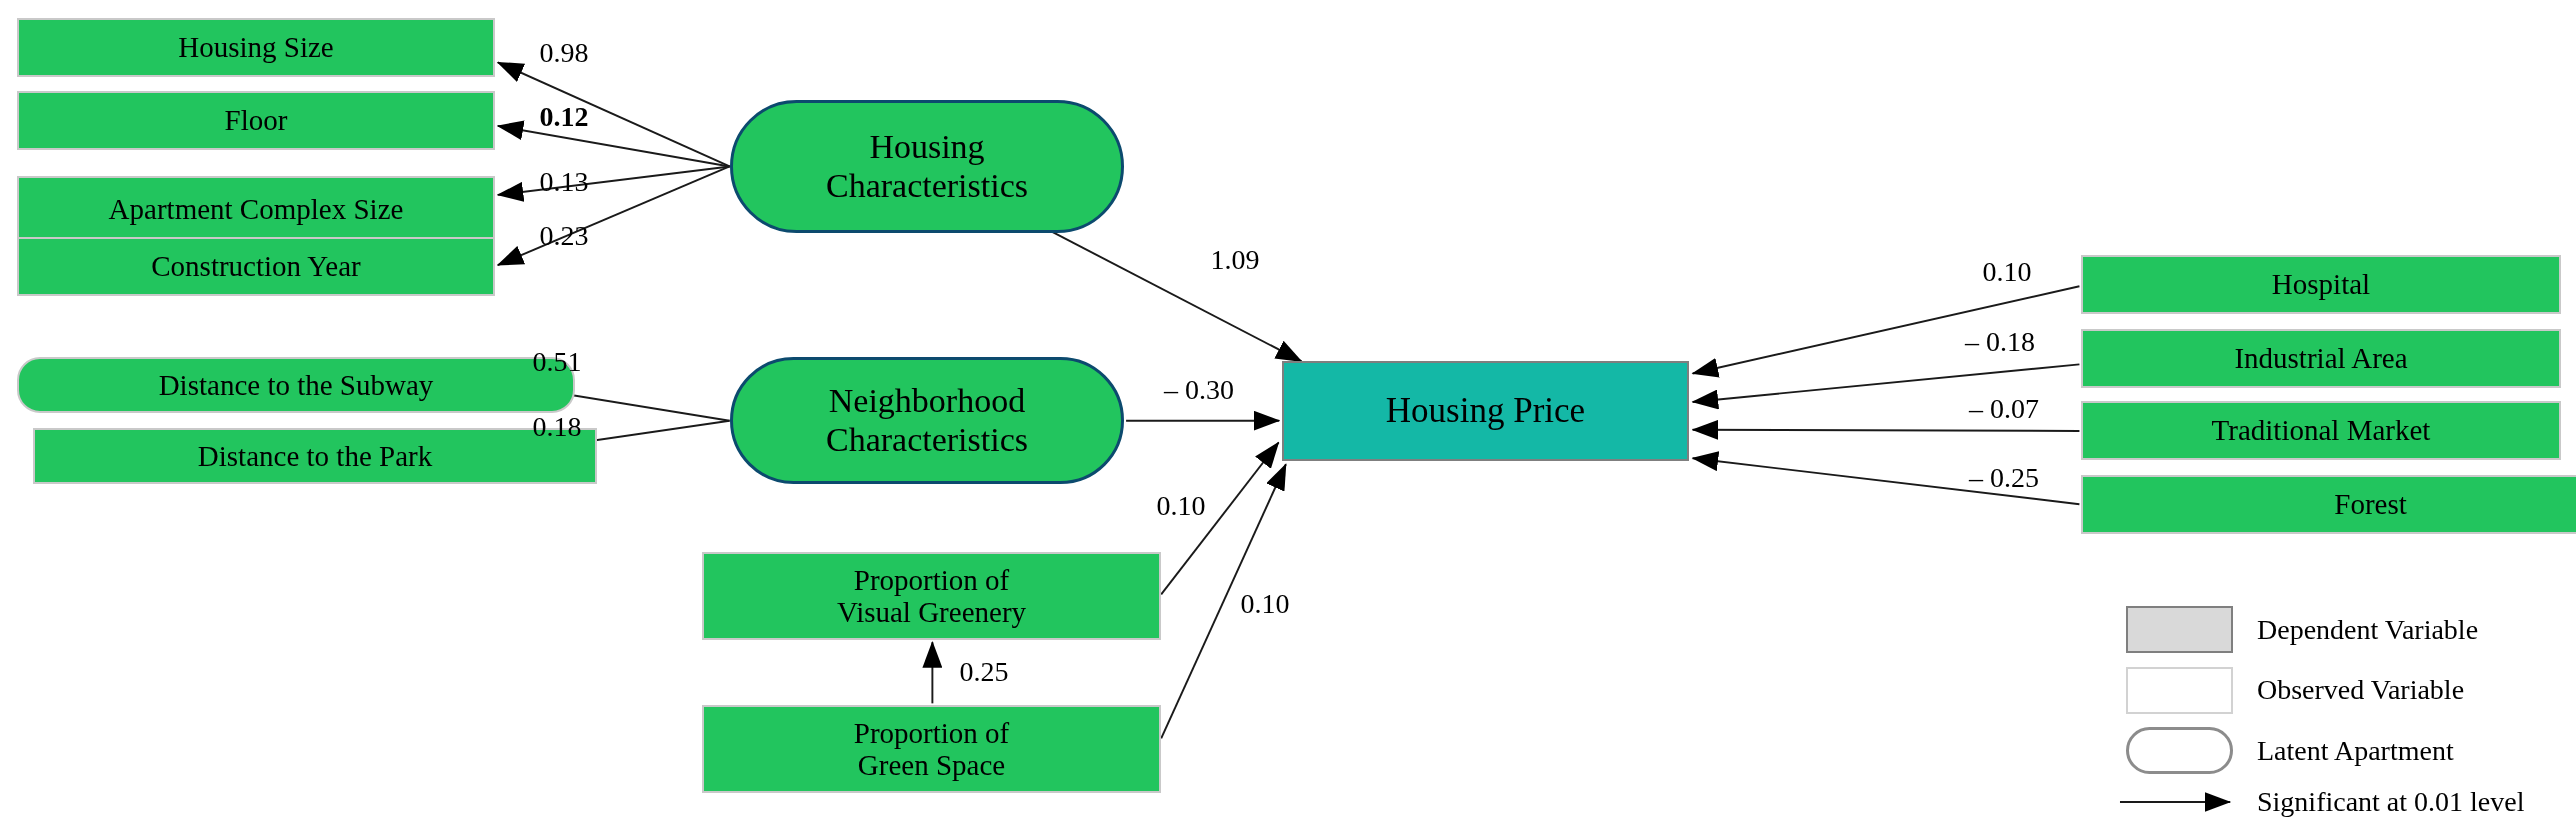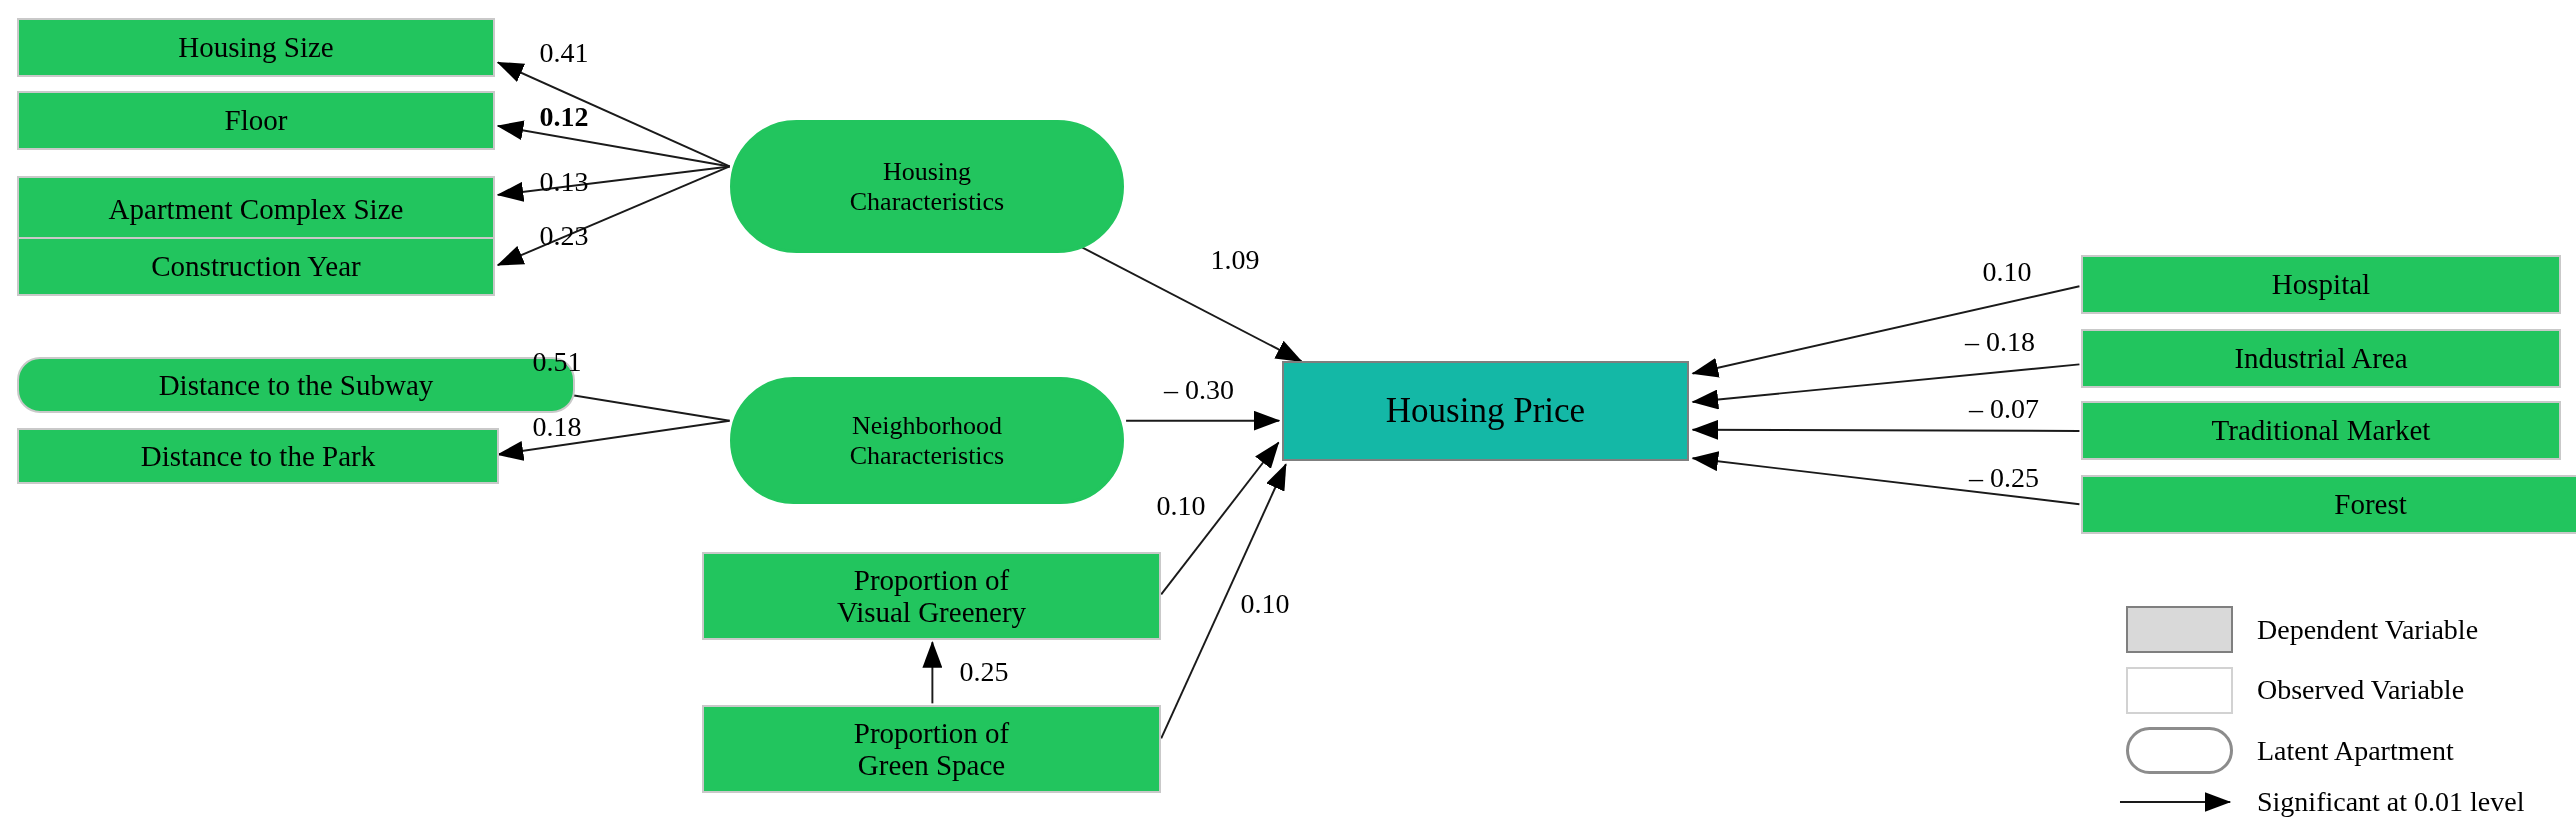--- a/index.html
+++ b/index.html
@@ -3,21 +3,21 @@
 <meta charset="utf-8">
 <style>
   html,body{margin:0;padding:0;background:#ffffff;}
   body{width:2576px;height:822px;position:relative;font-family:"Liberation Serif","DejaVu Serif",serif;color:#000;}
   #stage{position:absolute;left:0;top:0;width:2576px;height:822px;overflow:hidden;background:#ffffff;}
   svg.lines{position:absolute;left:0;top:0;width:2576px;height:822px;}
   .node{position:absolute;display:flex;align-items:center;justify-content:center;
         text-align:center;box-sizing:border-box;background:#22c55e;white-space:pre-line;
         line-height:1.12;}
   .obox{border:2.4px solid #c9c9c9;font-size:29px;}
-  .latent{border:3px solid #22c55e;border-radius:70px;font-size:26px;margin-top:20px;}
+  .latent{border:3px solid #0c4a6e;border-radius:70px;font-size:34px;}
   .dep{background:#14b8a6;border:2.4px solid #7f7f7f;font-size:35px;}
   .coef{position:absolute;transform:translate(-50%,-50%);font-size:28px;white-space:nowrap;}
   .legend-label{position:absolute;transform:translateY(-50%);font-size:28px;white-space:nowrap;}
   .lg-swatch{position:absolute;box-sizing:border-box;}
   .lg-dep{background:#d9d9d9;border:2.4px solid #7f7f7f;}
   .lg-obs{background:#ffffff;border:2.4px solid #d2d2d2;}
   .lg-oval{background:#ffffff;border:3px solid #8c8c8c;border-radius:24px;}
 </style>
 </head>
 <body>
@@ -54,40 +54,40 @@
 
       <line x1="3502" y1="1325" x2="3684" y2="1325" marker-end="url(#ah)"></line>
     </g>
   </svg>
 
   <div class="node obox" style="left:17px;top:18px;width:478px;height:59px;">Housing Size</div>
   <div class="node obox" style="left:17px;top:91px;width:478px;height:59px;">Floor</div>
   <div class="node obox" style="left:17px;top:176px;width:478px;height:66px;">Apartment Complex Size</div>
   <div class="node obox" style="left:17px;top:237px;width:478px;height:59px;">Construction Year</div>
   <div class="node obox" style="left:17px;top:357px;width:558px;height:56px;border-radius:23px;">Distance to the Subway</div>
-  <div class="node obox" style="left:17px;top:428px;width:482px;height:56px;">Distance to the Park</div>
+  <div class="node obox" style="left:33px;top:428px;width:564px;height:56px;">Distance to the Park</div>
 
   <div class="node latent" style="left:730px;top:100px;width:394px;height:133px;">Housing
 Characteristics</div>
   <div class="node latent" style="left:730px;top:357px;width:394px;height:127px;">Neighborhood
 Characteristics</div>
 
   <div class="node dep" style="left:1282px;top:361px;width:407px;height:100px;">Housing Price</div>
 
   <div class="node obox" style="left:2081px;top:255px;width:480px;height:59px;">Hospital</div>
   <div class="node obox" style="left:2081px;top:329px;width:480px;height:59px;">Industrial Area</div>
   <div class="node obox" style="left:2081px;top:401px;width:480px;height:59px;">Traditional Market</div>
   <div class="node obox" style="left:2081px;top:475px;width:579px;height:59px;">Forest</div>
 
   <div class="node obox" style="left:702px;top:552px;width:459px;height:88px;">Proportion of
 Visual Greenery</div>
   <div class="node obox" style="left:702px;top:705px;width:459px;height:88px;">Proportion of
 Green Space</div>
 
-  <span class="coef" style="left:564px;top:53px;">0.41</span>
+  <span class="coef" style="left:564px;top:53px;">0.98</span>
   <span class="coef" style="left:564px;top:117px;font-weight:bold;">0.12</span>
   <span class="coef" style="left:564px;top:182px;">0.13</span>
   <span class="coef" style="left:564px;top:236px;">0.23</span>
   <span class="coef" style="left:1235px;top:260px;">1.09</span>
   <span class="coef" style="left:557px;top:362px;">0.51</span>
   <span class="coef" style="left:557px;top:427px;">0.18</span>
   <span class="coef" style="left:1199px;top:390px;">– 0.30</span>
   <span class="coef" style="left:1181px;top:506px;">0.10</span>
   <span class="coef" style="left:1265px;top:604px;">0.10</span>
   <span class="coef" style="left:984px;top:672px;">0.25</span>

